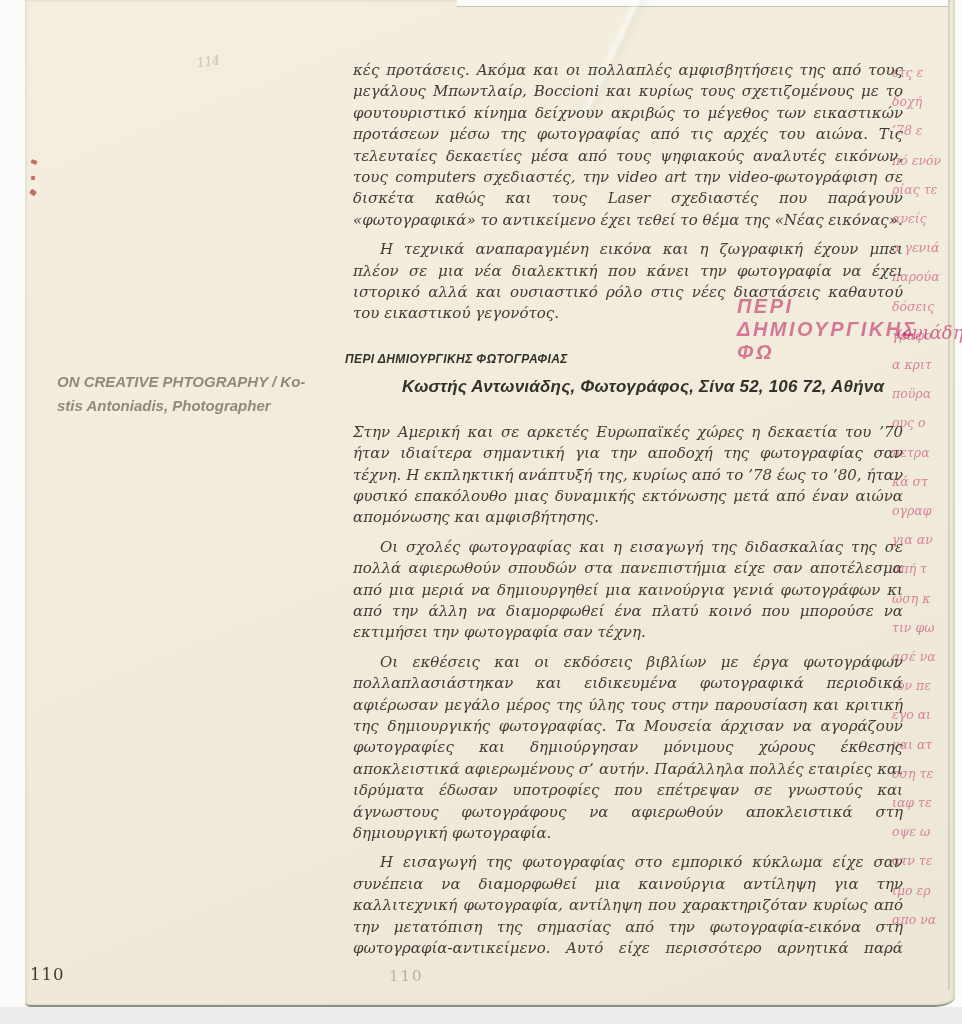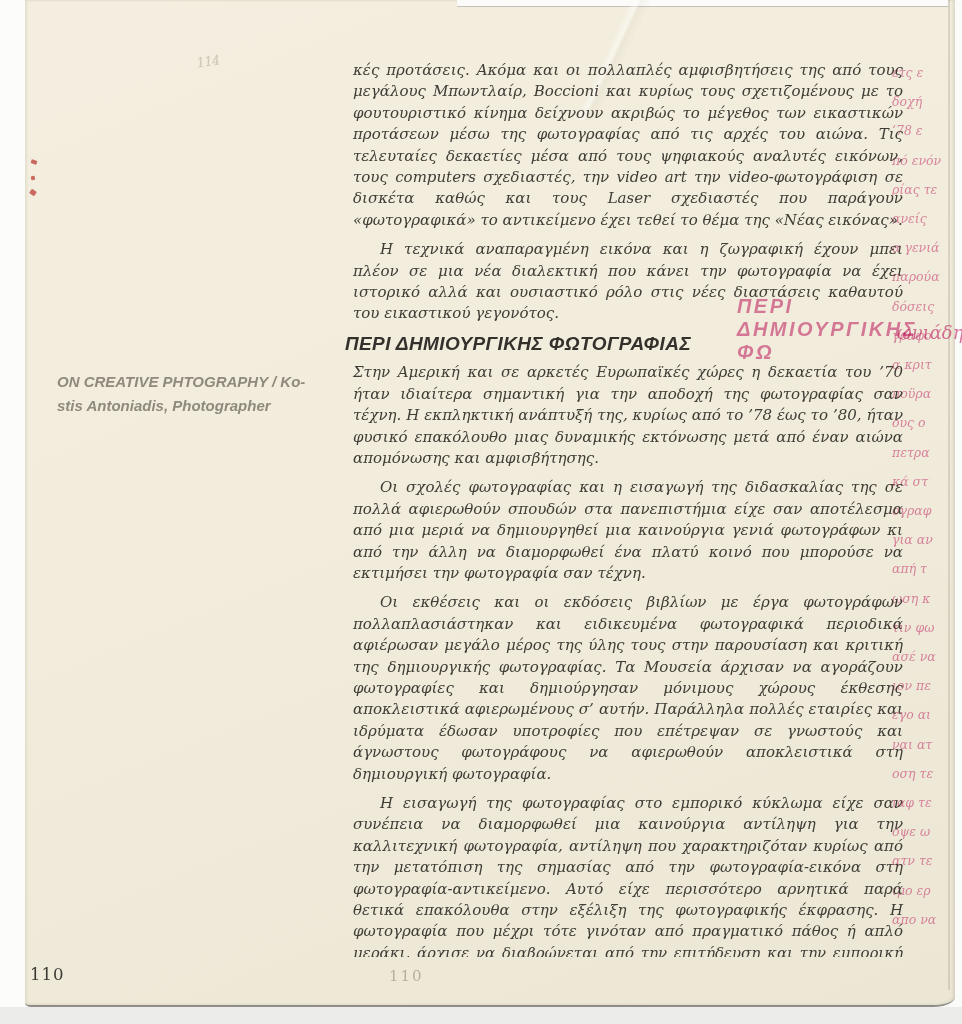--- a/index.html
+++ b/index.html
@@ -19,21 +19,21 @@
   .paper-right-edge{position:absolute;top:0;bottom:15px;right:5px;width:2px;
          background:rgba(100,95,80,.18);}
   .top-notch{position:absolute;left:432px;right:7px;top:0;height:6px;background:#fbfbf9;
          border-bottom:1px solid rgba(90,85,70,.35);}
   
   .main-col{position:absolute;left:345px;top:52px;width:566px;height:905px;overflow:hidden;
             color:#413c36;font-size:15px;line-height:21.4px;font-style:italic;}
   .main-col p{margin:8px;text-align:justify;}
   .indent{text-indent:27px;}
   .heading{font-family:"Liberation Sans", sans-serif;font-style:italic;font-weight:bold;
-           color:#34312d;font-size:19px;letter-spacing:.4px;margin:8px 0 6px 0;
+           color:#34312d;font-size:12px;letter-spacing:.4px;margin:24px 0 6px 0;
            text-align:left;}
   .subheading{font-family:"Liberation Sans", sans-serif;font-style:italic;font-weight:bold;
            color:#34312d;font-size:17px;letter-spacing:.2px;padding-left:57px;
            margin:0 0 24px 0;text-align:left;}
   
   .margin-note{position:absolute;left:57px;top:370px;width:268px;
            font-family:"Liberation Sans", sans-serif;font-style:italic;font-weight:bold;
            font-size:15px;line-height:24px;color:#8f8a7d;white-space:pre-line;}
   
   .page-number{position:absolute;left:30px;top:965px;font-size:16.5px;color:#3c3a35;
@@ -112,20 +112,21 @@
   <div class="ghost-page-number">110</div>
 
   <div class="margin-note">ON CREATIVE PHTOGRAPHY / Ko-
 stis Antoniadis, Photographer</div>
 
   <div class="main-col">
     <p>κές προτάσεις. Ακόμα και οι πολλαπλές αμφισβητήσεις της από τους μεγάλους Μπωντλαίρ, Boccioni και κυρίως τους σχετιζομένους με το φουτουριστικό κίνημα δείχνουν ακριβώς το μέγεθος των εικαστικών προτάσεων μέσω της φωτογραφίας από τις αρχές του αιώνα. Τις τελευταίες δεκαετίες μέσα από τους ψηφιακούς αναλυτές εικόνων, τους computers σχεδιαστές, την video art την video-φωτογράφιση σε δισκέτα καθώς και τους Laser σχεδιαστές που παράγουν «φωτογραφικά» το αντικείμενο έχει τεθεί το θέμα της «Νέας εικόνας».</p>
     <p class="indent">Η τεχνικά αναπαραγμένη εικόνα και η ζωγραφική έχουν μπει πλέον σε μια νέα διαλεκτική που κάνει την φωτογραφία να έχει ιστορικό αλλά και ουσιαστικό ρόλο στις νέες διαστάσεις καθαυτού του εικαστικού γεγονότος.</p>
 
     <h1 class="heading">ΠΕΡΙ ΔΗΜΙΟΥΡΓΙΚΗΣ ΦΩΤΟΓΡΑΦΙΑΣ</h1>
+    <div class="subheading">Κωστής Αντωνιάδης, Φωτογράφος, Σίνα 52, 106 72, Αθήνα</div>
 
     <p>Στην Αμερική και σε αρκετές Ευρωπαϊκές χώρες η δεκαετία του ’70 ήταν ιδιαίτερα σημαντική για την αποδοχή της φωτογραφίας σαν τέχνη. Η εκπληκτική ανάπτυξή της, κυρίως από το ’78 έως το ’80, ήταν φυσικό επακόλουθο μιας δυναμικής εκτόνωσης μετά από έναν αιώνα απομόνωσης και αμφισβήτησης.</p>
     <p class="indent">Οι σχολές φωτογραφίας και η εισαγωγή της διδασκαλίας της σε πολλά αφιερωθούν σπουδών στα πανεπιστήμια είχε σαν αποτέλεσμα από μια μεριά να δημιουργηθεί μια καινούργια γενιά φωτογράφων κι από την άλλη να διαμορφωθεί ένα πλατύ κοινό που μπορούσε να εκτιμήσει την φωτογραφία σαν τέχνη.</p>
     <p class="indent">Οι εκθέσεις και οι εκδόσεις βιβλίων με έργα φωτογράφων πολλαπλασιάστηκαν και ειδικευμένα φωτογραφικά περιοδικά αφιέρωσαν μεγάλο μέρος της ύλης τους στην παρουσίαση και κριτική της δημιουργικής φωτογραφίας. Τα Μουσεία άρχισαν να αγοράζουν φωτογραφίες και δημιούργησαν μόνιμους χώρους έκθεσης αποκλειστικά αφιερωμένους σ’ αυτήν. Παράλληλα πολλές εταιρίες και ιδρύματα έδωσαν υποτροφίες που επέτρεψαν σε γνωστούς και άγνωστους φωτογράφους να αφιερωθούν αποκλειστικά στη δημιουργική φωτογραφία.</p>
     <p class="indent">Η εισαγωγή της φωτογραφίας στο εμπορικό κύκλωμα είχε σαν συνέπεια να διαμορφωθεί μια καινούργια αντίληψη για την καλλιτεχνική φωτογραφία, αντίληψη που χαρακτηριζόταν κυρίως από την μετατόπιση της σημασίας από την φωτογραφία-εικόνα στη φωτογραφία-αντικείμενο. Αυτό είχε περισσότερο αρνητικά παρά θετικά επακόλουθα στην εξέλιξη της φωτογραφικής έκφρασης. Η φωτογραφία που μέχρι τότε γινόταν από πραγματικό πάθος ή απλό μεράκι, άρχισε να διαβρώνεται από την επιτήδευση και την εμπορική εκμετάλλευση. Μετά από μια συνεχή αυτοεξέταση και αναζήτηση των εκφραστικών της δυνατοτήτων, η φωτογραφία, που ήταν η πιο ζωντανή τέχνη, καθώς ζητούσε να επιβεβαιώσει τον ρόλο της μετά την έκρηξη της δεκαετίας του 70 έφτασε σ’ ένα αδιέξοδο. Ήταν το τέλος της εφηβείας της, η απομυθοποίηση και η διάψευση των νεανικών ονείρων. Η φωτογραφία δεν έγινε τελικά ούτε αυτό που οραματίστηκαν οι πρώτοι μαχητικοί δουλευτές της, ούτε αυτό που θέλησαν να την κάνουν οι όψιμοι έμποροι της.</p>
 
   </div>
 
   <div class="page-number">110</div>
 

